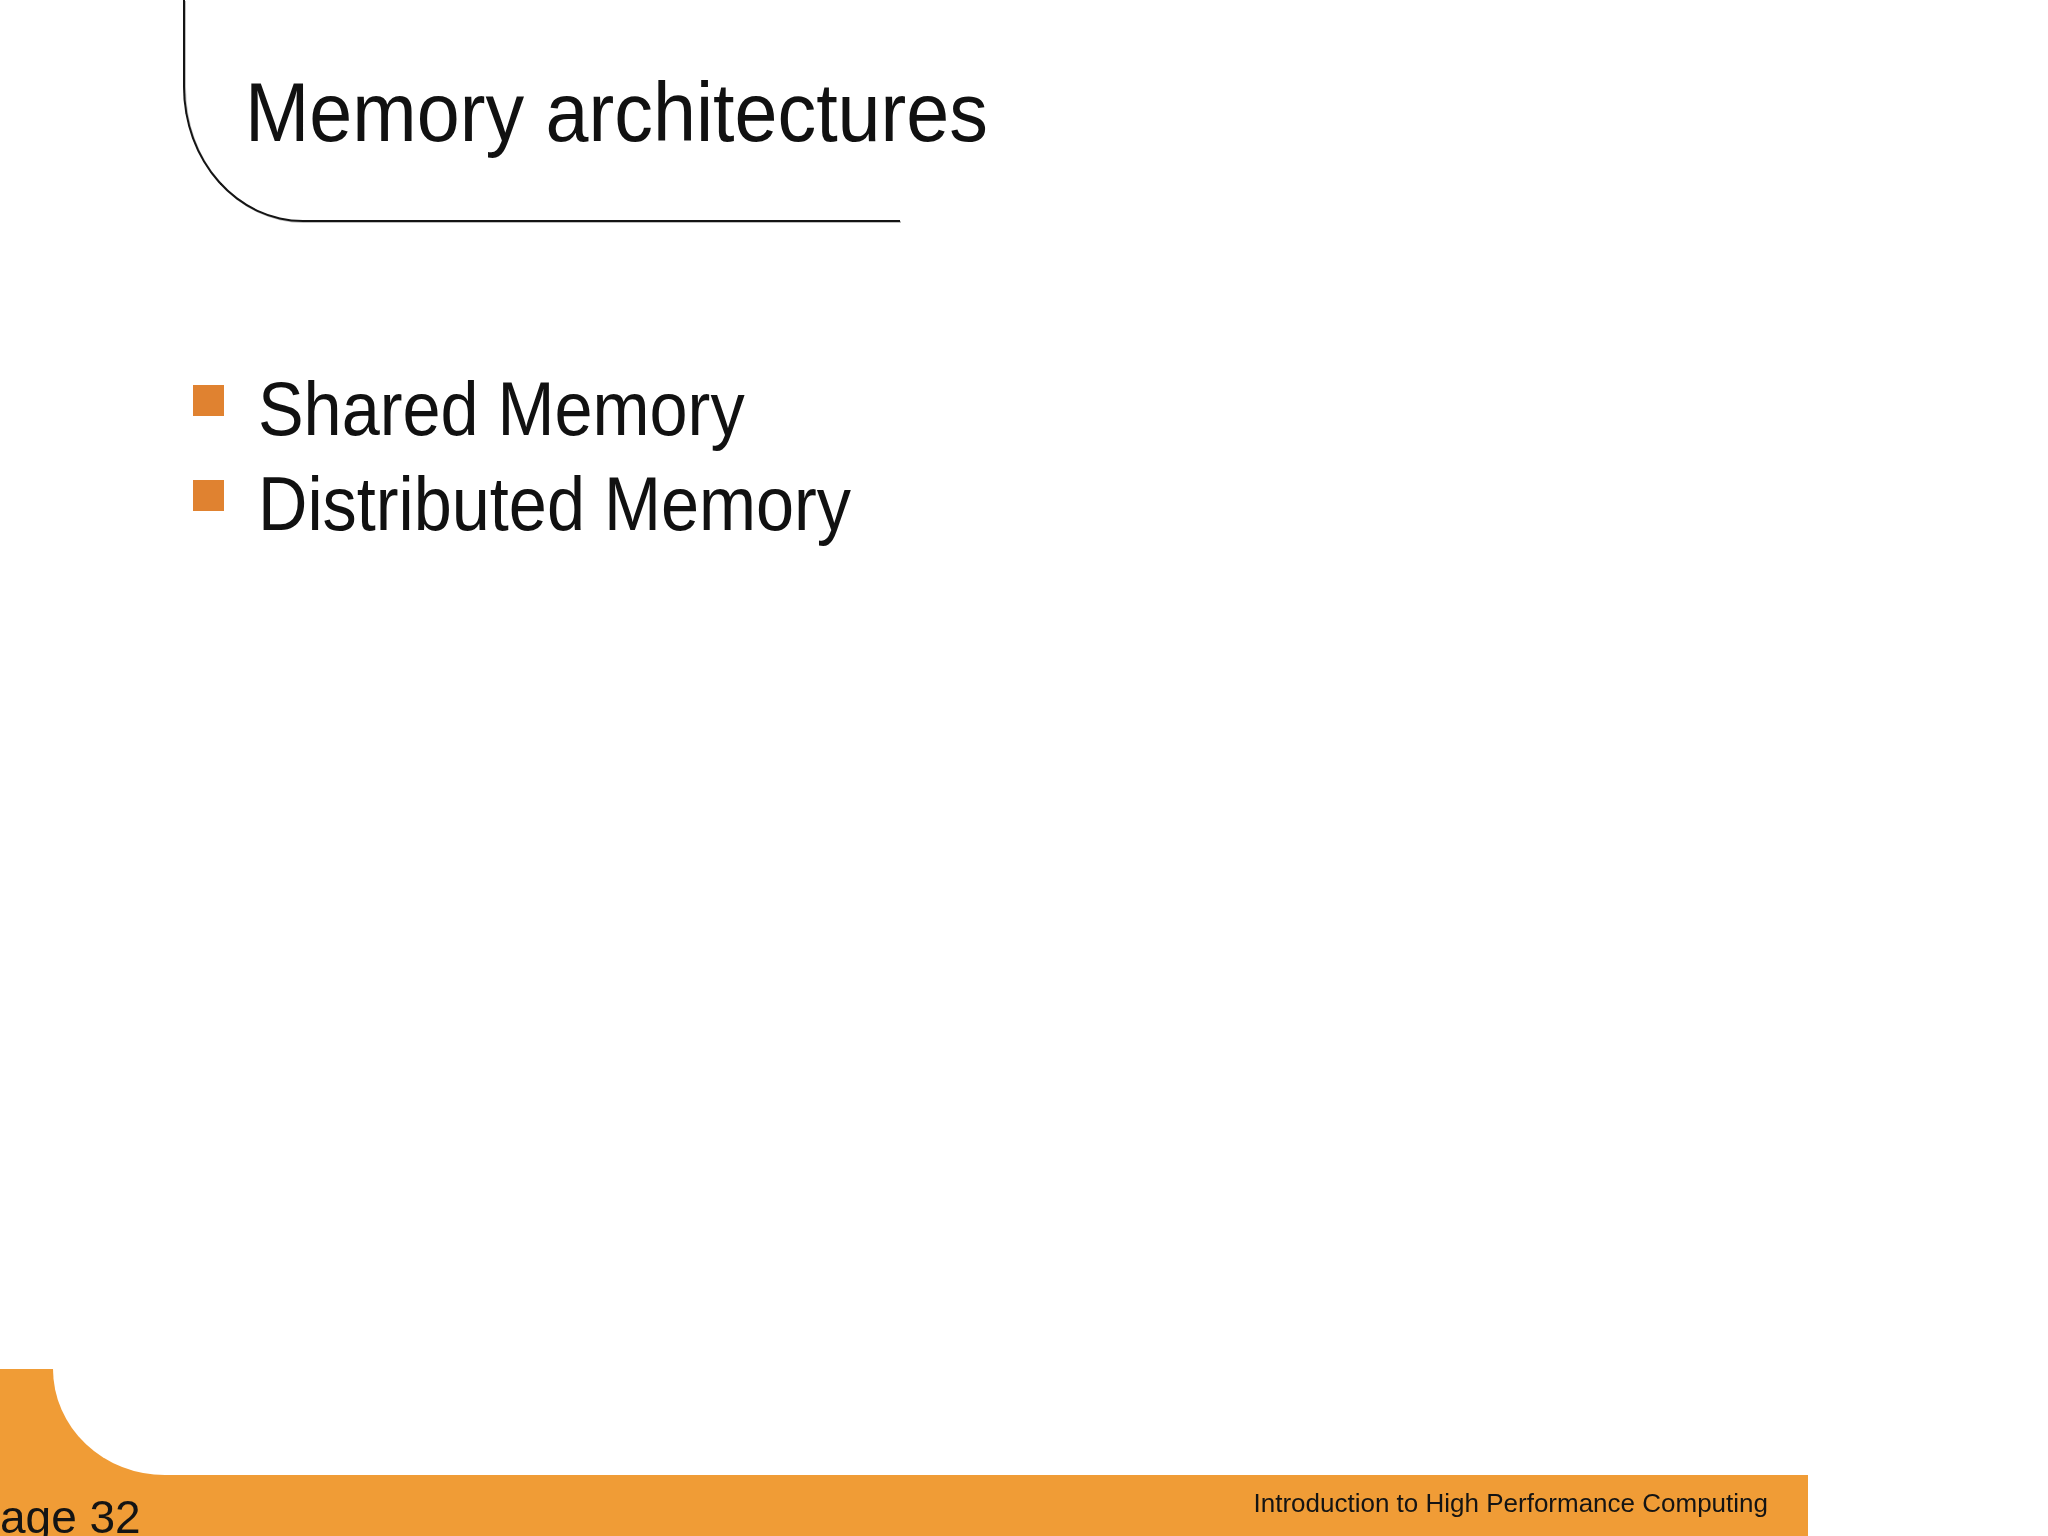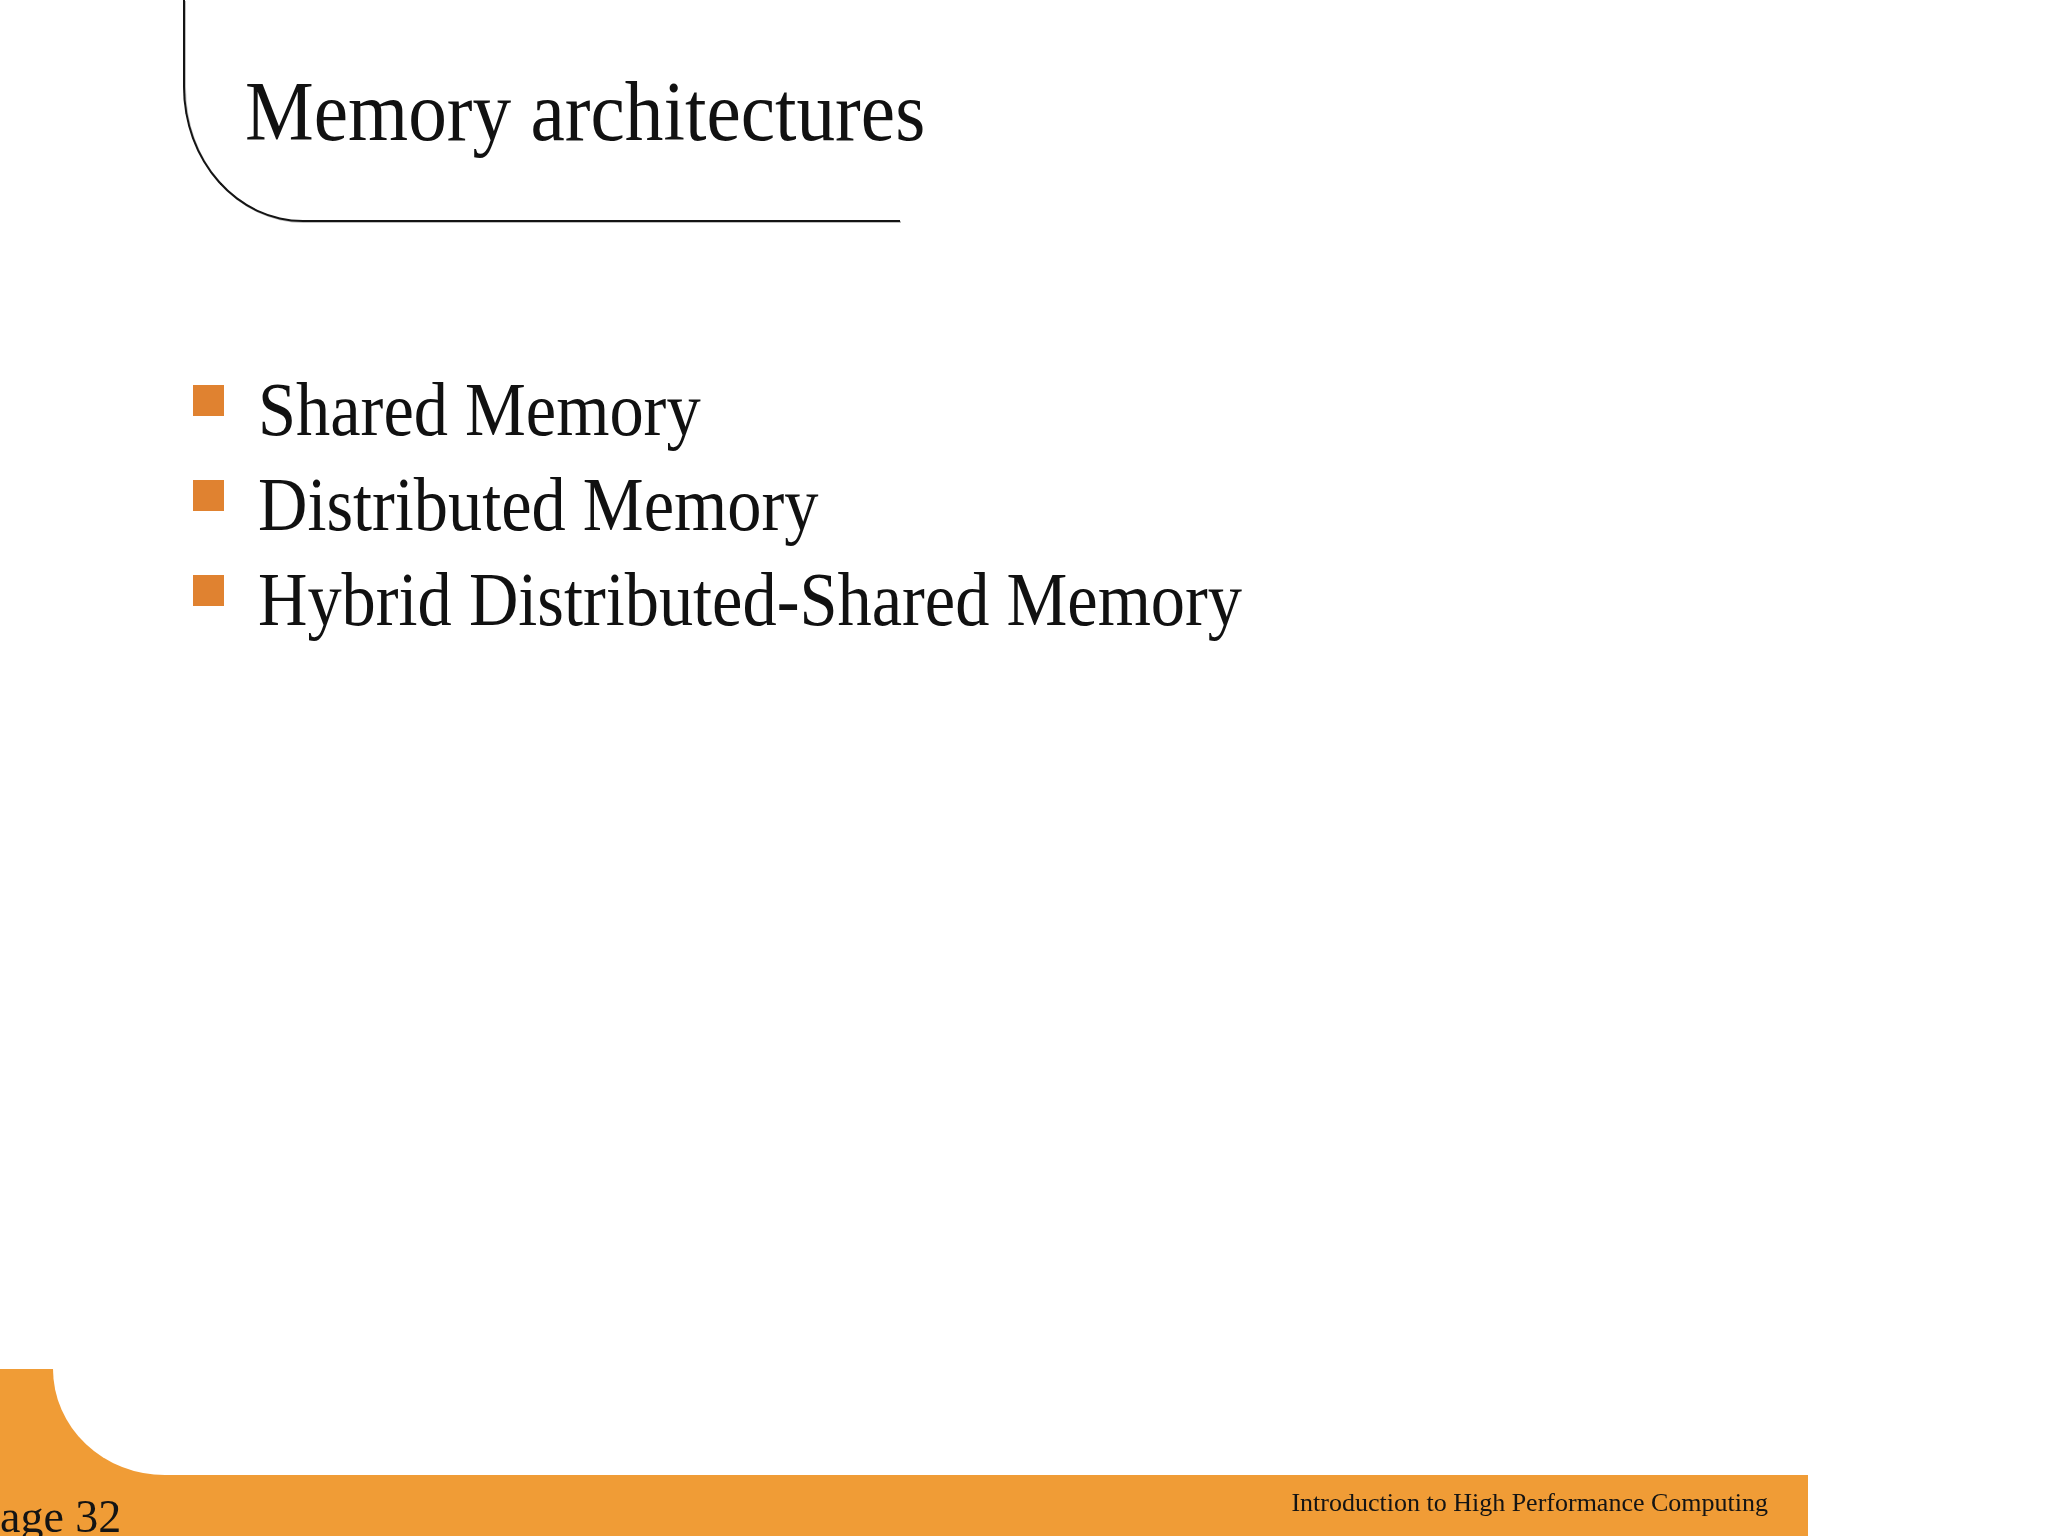--- a/index.html
+++ b/index.html
@@ -6,21 +6,21 @@
     margin: 0;
     padding: 0;
     background: #ffffff;
   }
   .slide {
     position: relative;
     width: 2048px;
     height: 1536px;
     background: #ffffff;
     overflow: hidden;
-    font-family: Liberation Serif, serif;
+    font-family: Liberation Sans, sans-serif;
     color: #111111;
   }
 
   
   .title-curve {
     position: absolute;
     left: 183px;
     top: 0;
     width: 715px;
     height: 220px;
@@ -141,24 +141,20 @@
 
   <ul class="bullet-list">
     <li class="bullet-row">
       <span class="bullet-square"></span>
       <span class="bullet-label">Shared Memory</span>
     </li>
     <li class="bullet-row">
       <span class="bullet-square"></span>
       <span class="bullet-label">Distributed Memory</span>
     </li>
-    <li class="bullet-row">
-      <span class="bullet-square"></span>
-      <span class="bullet-label">Hybrid Distributed-Shared Memory</span>
-    </li>
   </ul>
 
   <div class="footer-fillet-bg"></div>
   <div class="footer-fillet-white"></div>
   <div class="footer-col"></div>
   <div class="footer-bar"></div>
 
   <div class="footer-page">age 32</div>
   <div class="footer-course">Introduction to High Performance Computing</div>
 

